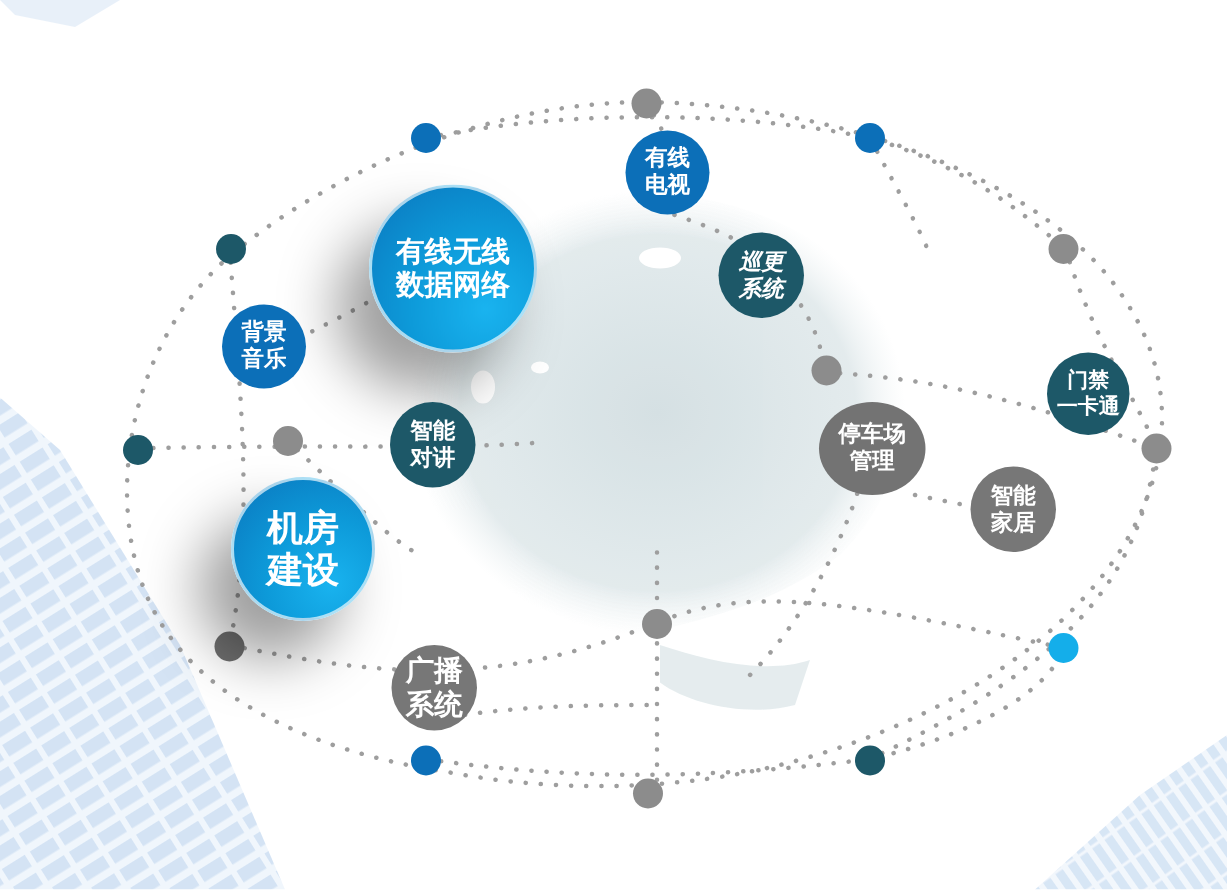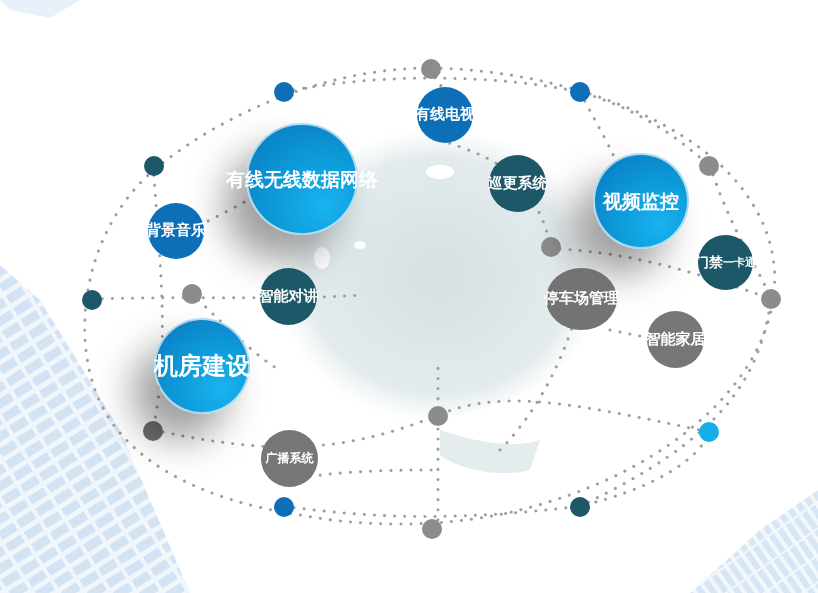--- a/index.html
+++ b/index.html
@@ -1,20 +1,20 @@
 <!DOCTYPE html>
 <html><head>
 <meta charset="utf-8">
 <style>
   html, body { margin:0; padding:0; }
   body { width:818px; height:593px; overflow:hidden; background:#ffffff; position:relative;
          font-family:"DejaVu Sans","Liberation Sans",sans-serif; }
   #stage { position:absolute; left:0; top:0; width:818px; height:593px; }
   svg#art { position:absolute; left:0; top:0; }
-  .node { position:absolute; border-radius:50%; display:flex; flex-direction:row;
+  .node { position:absolute; border-radius:50%; display:flex; flex-direction:column;
           align-items:center; justify-content:center; color:#fff; font-weight:bold;
           text-align:center; line-height:1.18; box-sizing:border-box; }
   .node span { display:block; white-space:nowrap; }
   .big { box-shadow: -22px 26px 38px rgba(0,0,0,0.38); border:2px solid rgba(255,255,255,0.65);
          background: radial-gradient(circle at 70% 75%, #19b3ef 0%, #0d9ad9 45%, #0a76bd 100%); }
   .hub { box-shadow: -10px 24px 40px rgba(0,0,0,0.42);
          background: linear-gradient(180deg, #0a64b8 0%, #0b58a8 55%, #0a4790 100%); }
   .sm-blue { background:#0c6fb8; }
   .sm-dteal { background:#1d5868; }
   .sm-teal { background:#737373; }
@@ -100,37 +100,34 @@
   <div class="dot" style="left:699px;top:422px;width:20px;height:20px;background:#14aeea;"></div>
   <div class="dot" style="left:274px;top:497px;width:20px;height:20px;background:#0c6fb8;"></div>
   <div class="dot" style="left:570px;top:497px;width:20px;height:20px;background:#1d5868;"></div>
   <div class="dot" style="left:422px;top:519px;width:20px;height:20px;background:#8c8c8c;"></div>
 
   <div class="node big" style="left:246px;top:123px;width:112px;height:112px;font-size:19px;">
     <span>有线无线</span>
     <span>数据网络</span>
   </div>
 
-  <div class="node big" style="left:593px;top:153px;width:96px;height:96px;font-size:19px;">
-    <span>视频监控</span>
-  </div>
 
   <div class="node big" style="left:154px;top:318px;width:96px;height:96px;font-size:24px;">
     <span>机房</span>
     <span>建设</span>
   </div>
 
 
 
   <div class="node sm-blue" style="left:417px;top:87px;width:56px;height:56px;font-size:15px;">
     <span>有线</span>
     <span>电视</span>
   </div>
 
-  <div class="node sm-dteal" style="left:489px;top:155px;width:57px;height:57px;font-size:15px;">
+  <div class="node sm-dteal" style="left:479px;top:155px;width:57px;height:57px;font-size:15px;font-style:italic;">
     <span>巡更</span>
     <span>系统</span>
   </div>
 
   <div class="node sm-blue" style="left:148px;top:203px;width:56px;height:56px;font-size:15px;">
     <span>背景</span>
     <span>音乐</span>
   </div>
 
   <div class="node sm-dteal" style="left:260px;top:268px;width:57px;height:57px;font-size:15px;">
@@ -138,28 +135,28 @@
     <span>对讲</span>
   </div>
 
   <div class="node sm-teal" style="left:546px;top:268px;width:71px;height:62px;font-size:15px;">
     <span>停车场</span>
     <span>管理</span>
   </div>
 
   <div class="node sm-dteal" style="left:698px;top:235px;width:55px;height:55px;font-size:14px;">
     <span>门禁</span>
-    <span style="font-size:11px;font-family:Liberation Serif, serif;">一卡通</span>
+    <span style="font-size:14px;">一卡通</span>
   </div>
 
   <div class="node sm-gray" style="left:647px;top:311px;width:57px;height:57px;font-size:15px;">
     <span>智能</span>
     <span>家居</span>
   </div>
 
 
-  <div class="node sm-gray" style="left:261px;top:430px;width:57px;height:57px;font-size:12px;">
+  <div class="node sm-gray" style="left:261px;top:430px;width:57px;height:57px;font-size:19px;">
     <span>广播</span>
     <span>系统</span>
   </div>
 
 
 </div>
 
 </body></html>

